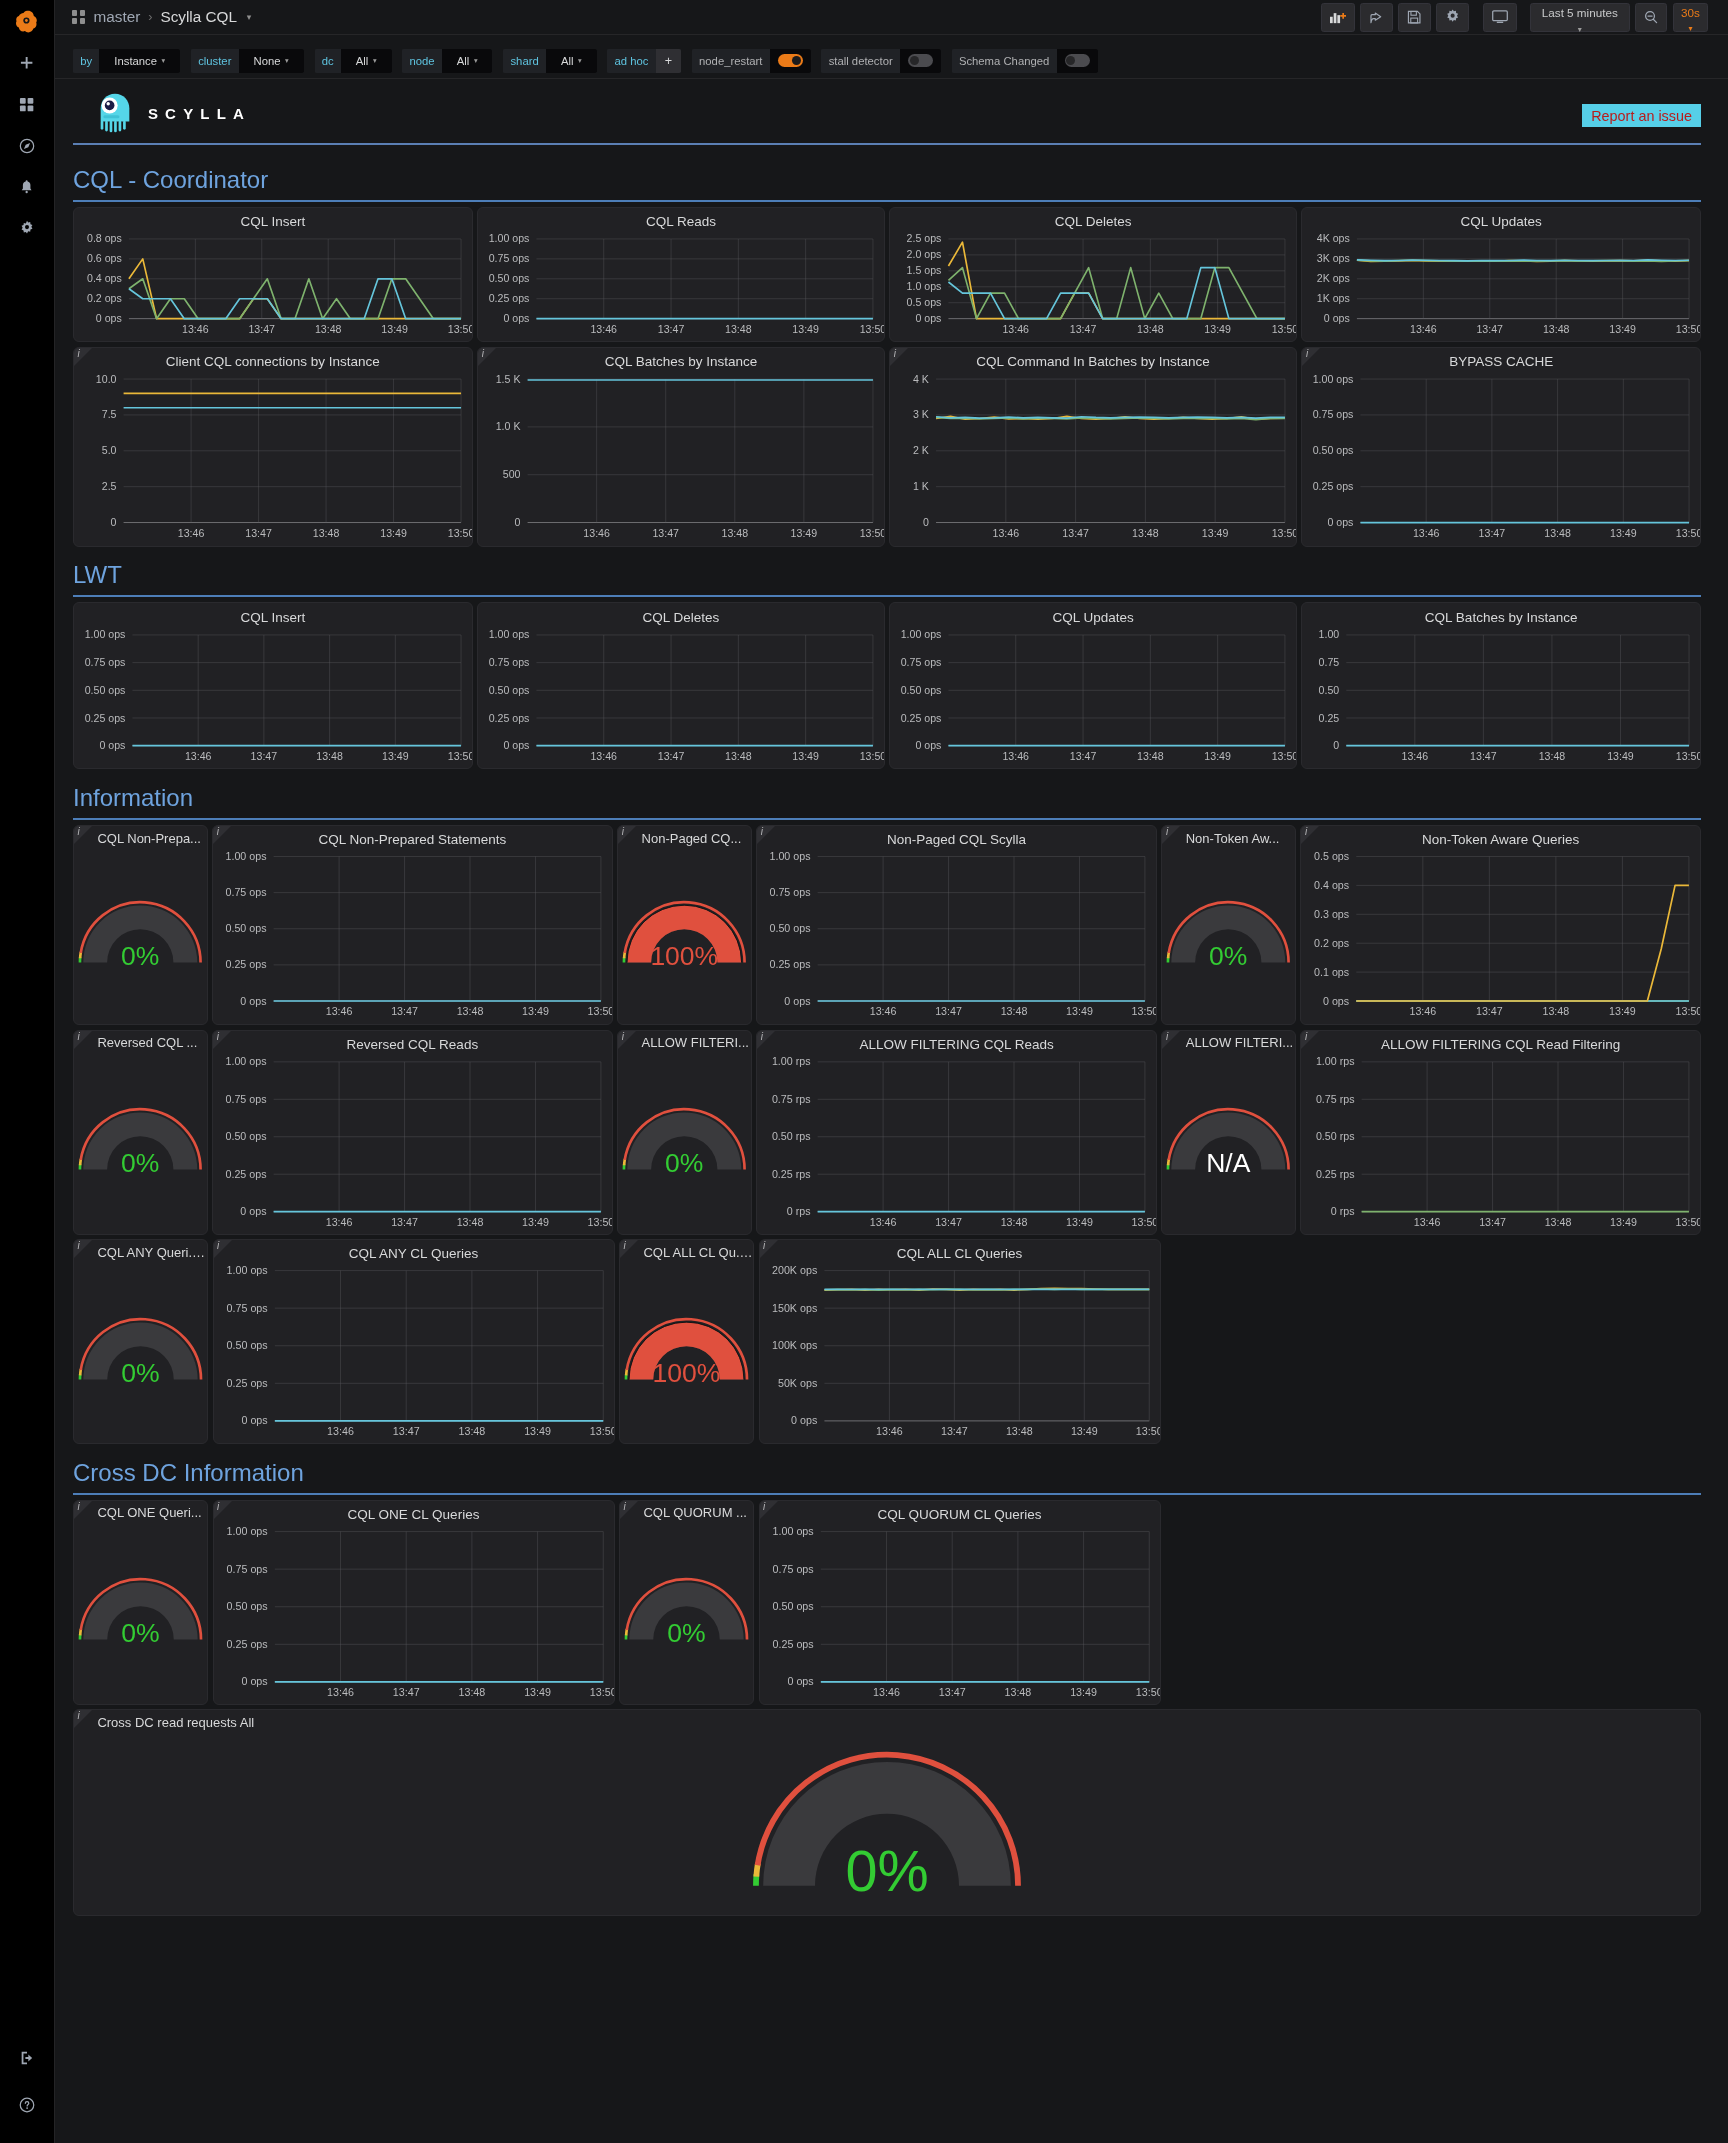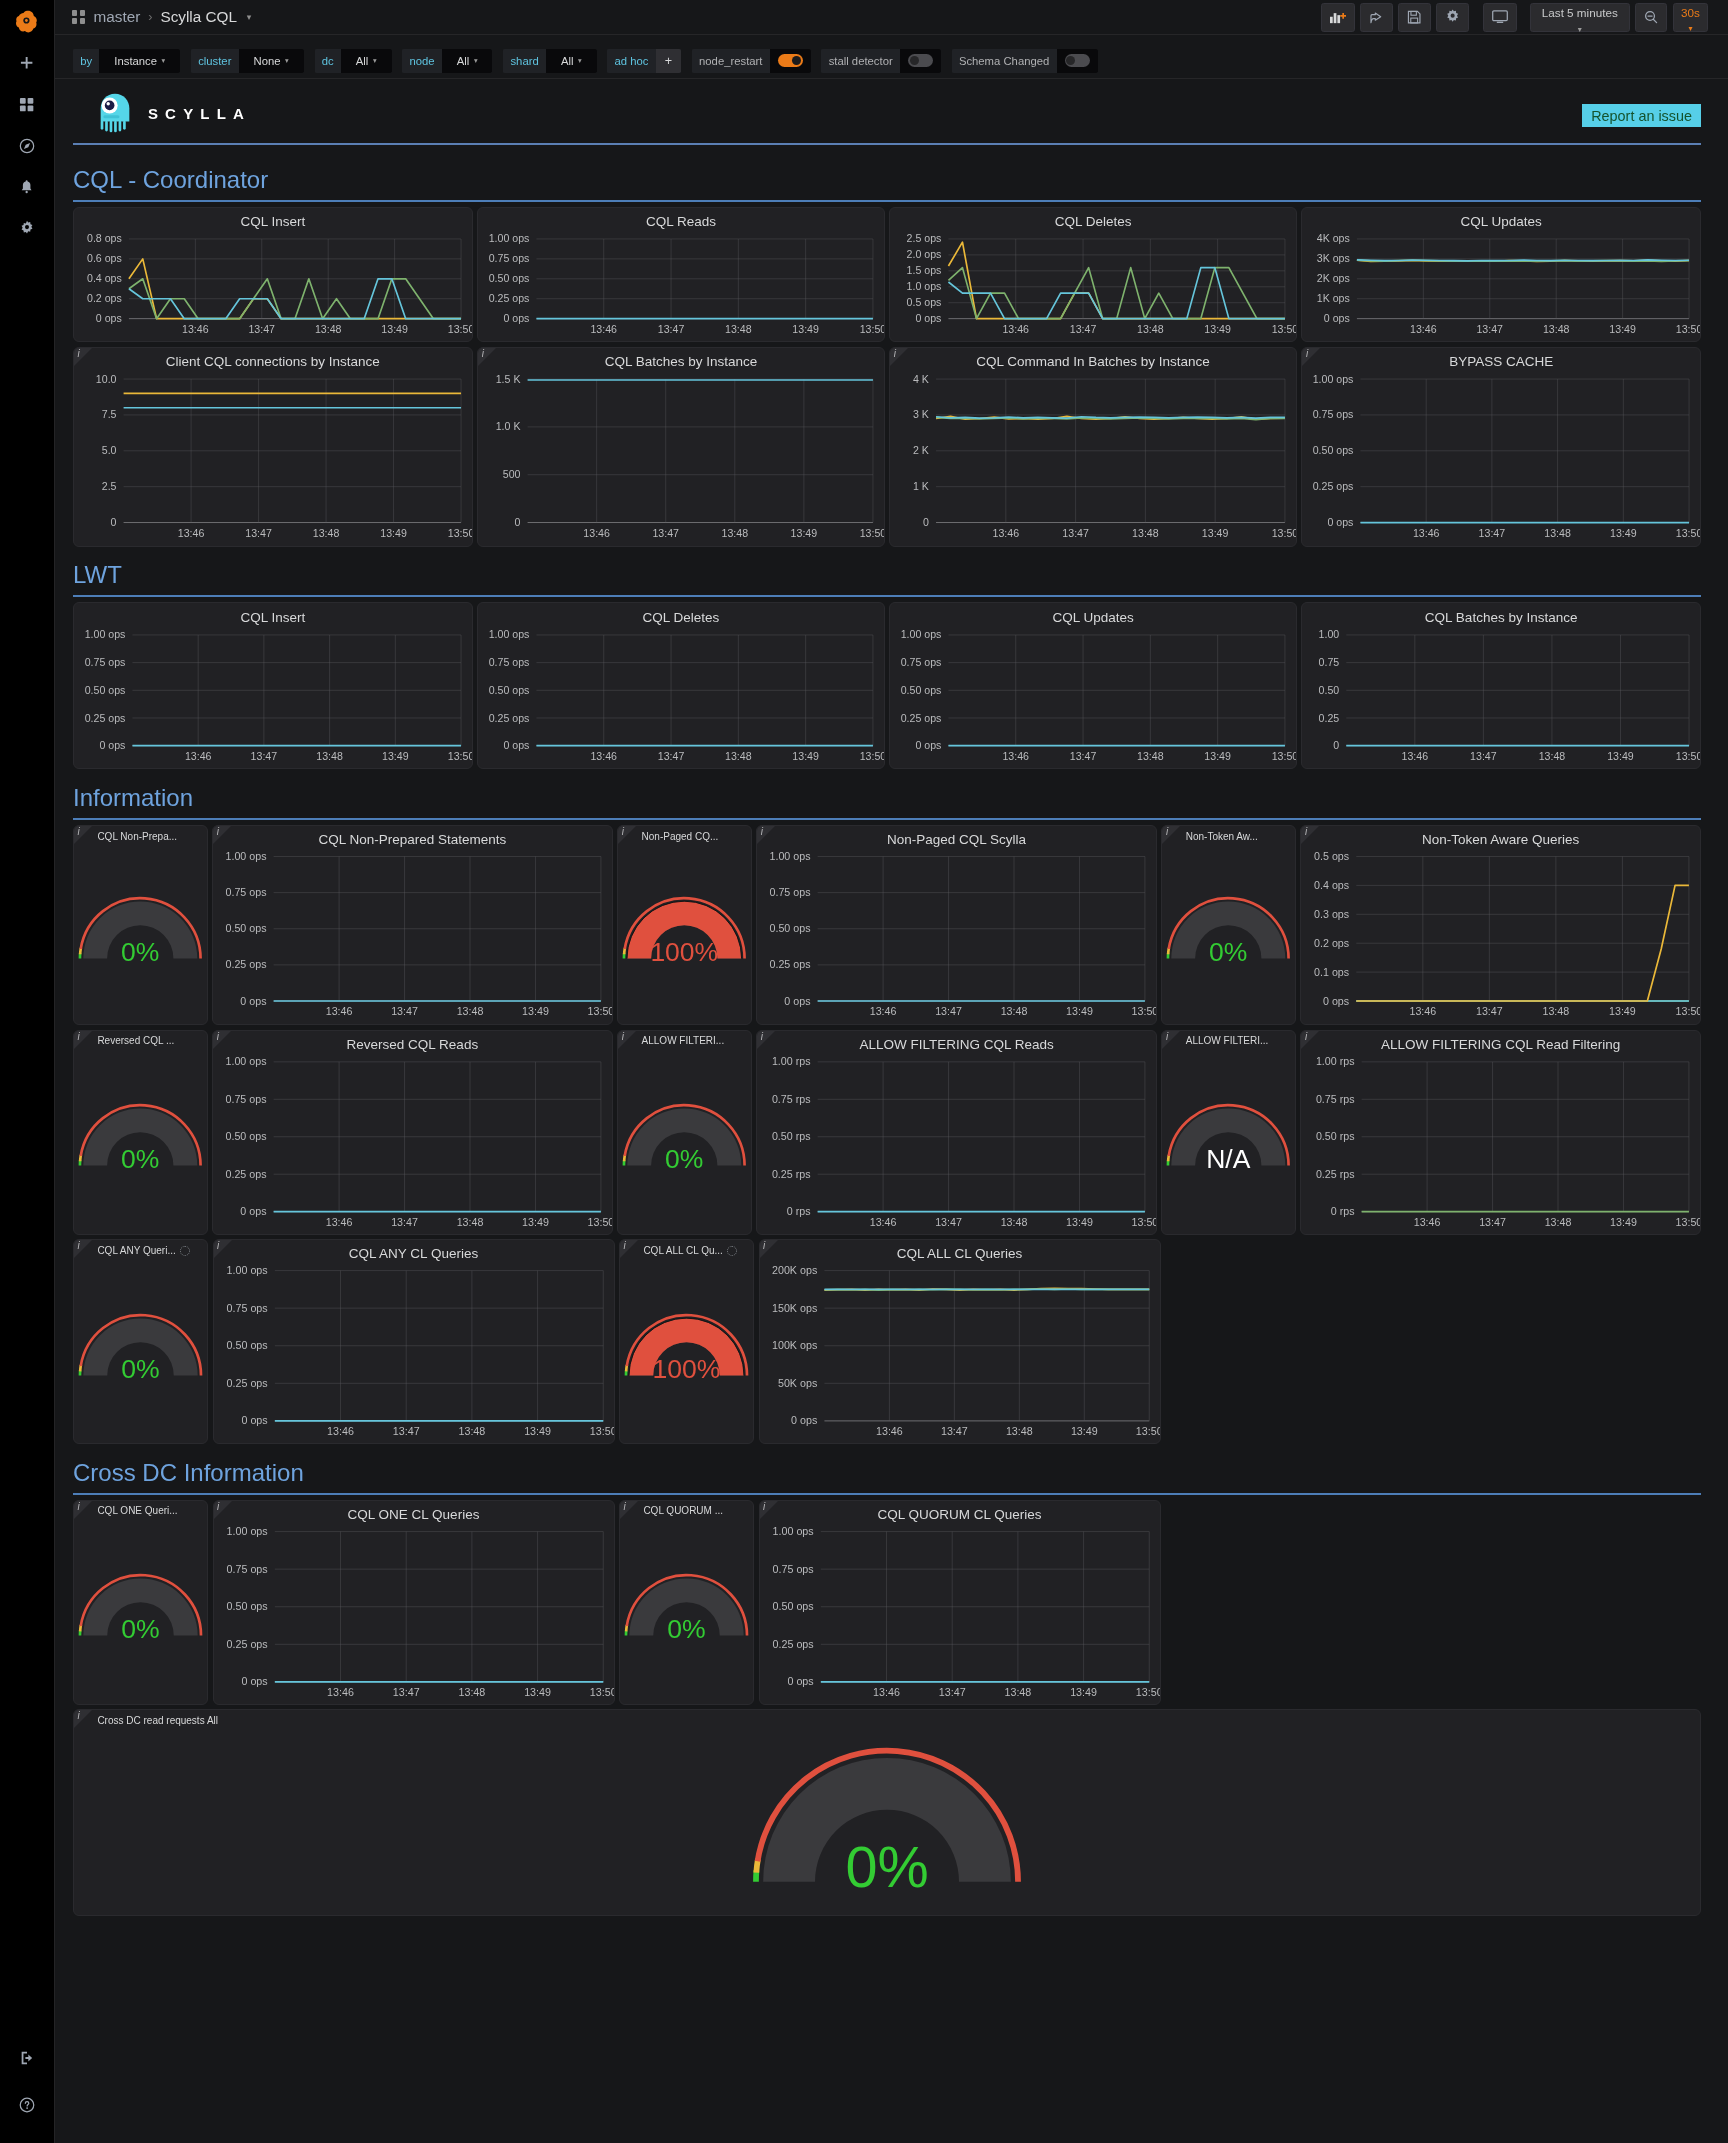--- a/index.html
+++ b/index.html
@@ -63,41 +63,41 @@
   .sw.on i{ left:14.4px; background:#1b1b1d;}
   
   #canvas{ position:absolute; left:55px; top:80px; right:0; bottom:0; overflow:hidden; }
   
   #scyllahdr{ position:relative; margin:6.3px 27px 0 18px; height:65px;}
   .sc-logo{ position:absolute; left:22.5px; top:5.4px; display:flex; align-items:center; gap:14.4px;}
   .sc-mascot{ width:38px; height:43px; position:relative;}
   .sc-word{ font-size:15px; letter-spacing:7.2px; color:#fff; font-weight:600;}
   .sc-rule{ position:absolute; left:0; right:0; bottom:6.3px; height:1.8px; background:#5b7fb4;}
   #reportissue{
-    position:absolute; right:0; top:18px; background:#56cfe8; color:#14532d;
+    position:absolute; right:0; top:18px; background:#56cfe8; color:#b91c1c;
     font-size:14.4px; padding:3.6px 9px; cursor:pointer;
   }
   
   .rowtitle{ margin:14.4px 27px 5.4px 18px; position:relative; padding-bottom:8px; }
   .rowtitle span{ font-size:24px; color:#6ea3de; cursor:pointer; }
   .rowtitle:after{ content:""; position:absolute; left:0; right:0; bottom:0; height:1.8px; background:#4d7eb8;}
   
   .prow{ display:flex; gap:4.5px; margin:4.5px 27px 0 18px; }
   .panel{
     background:#212124; border:0.9px solid #2a2a2e; border-radius:6px;
     position:relative; overflow:hidden;
   }
   .corner{
     position:absolute; left:0; top:0; width:0; height:0;
     border-top:18px solid #2f2f33; border-right:18px solid transparent; z-index:3;
   }
   .corner-i{ position:absolute; left:3.6px; top:0px; font-size:10px; font-style:italic; color:#b7b7b9; z-index:4;}
   .ptitle{ text-align:center; font-size:13.5px; color:#d8d9da; padding:6.3px 0 0 0; position:relative; z-index:2;
            white-space:nowrap; overflow:hidden; text-overflow:ellipsis;}
-  .ptitle.small{ font-size:10px; text-align:left; padding-left:23.4px; padding-top:4.5px;}
+  .ptitle.small{ font-size:13px; text-align:left; padding-left:23.4px; padding-top:4.5px;}
   .spinner{ display:inline-block; width:10px;height:10px;border:1.8px dotted #9aa0a6;border-radius:50%;
             vertical-align:middle; margin-left:4.5px; opacity:.75;}
   .graph{ position:relative; width:100%; height:100%;}
   .graph svg{ display:block; width:100%; height:100%;}
   .ylab{ font-size:12px; fill:#babbbd; text-anchor:end; font-family:"Liberation Sans", sans-serif;}
   .xlab{ font-size:12px; fill:#babbbd; text-anchor:middle; font-family:"Liberation Sans", sans-serif;}
   .grid{ stroke:#5a5a5e; stroke-width:1; }
   .axis{ stroke:#7b7b7f; stroke-width:1; }
   
   .gwrap{ display:flex; align-items:center; justify-content:center; width:100%; }

